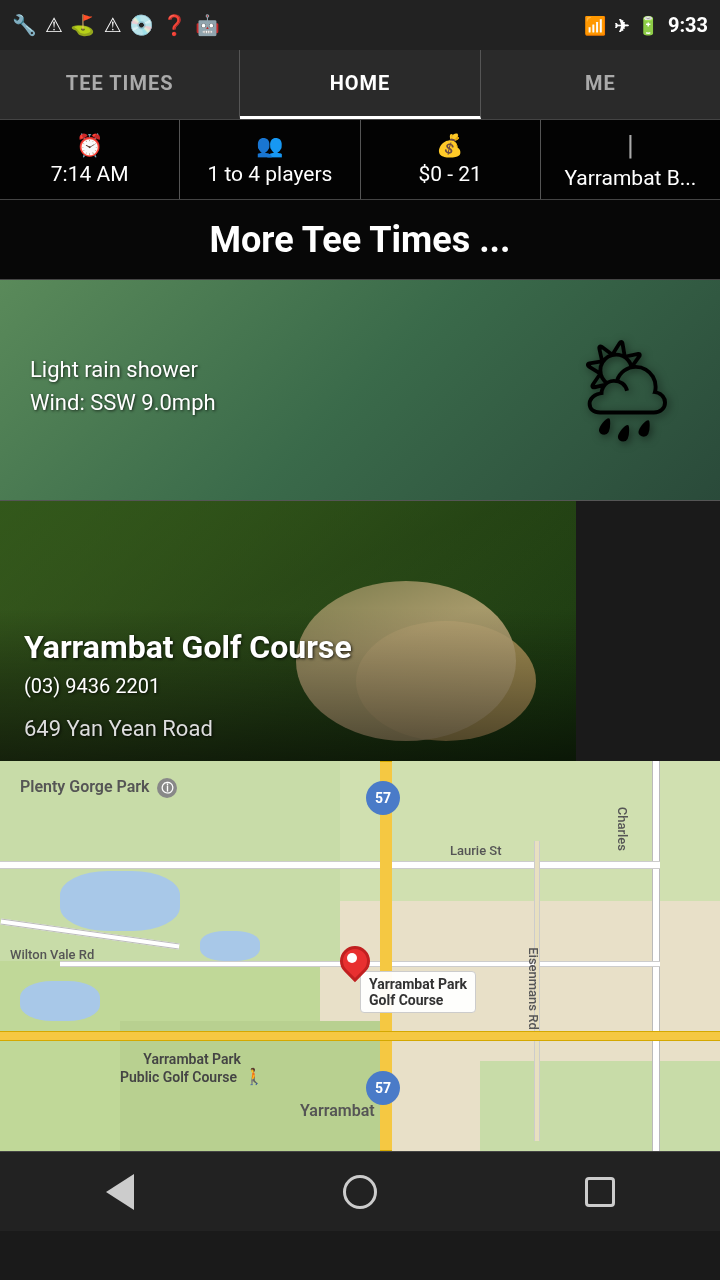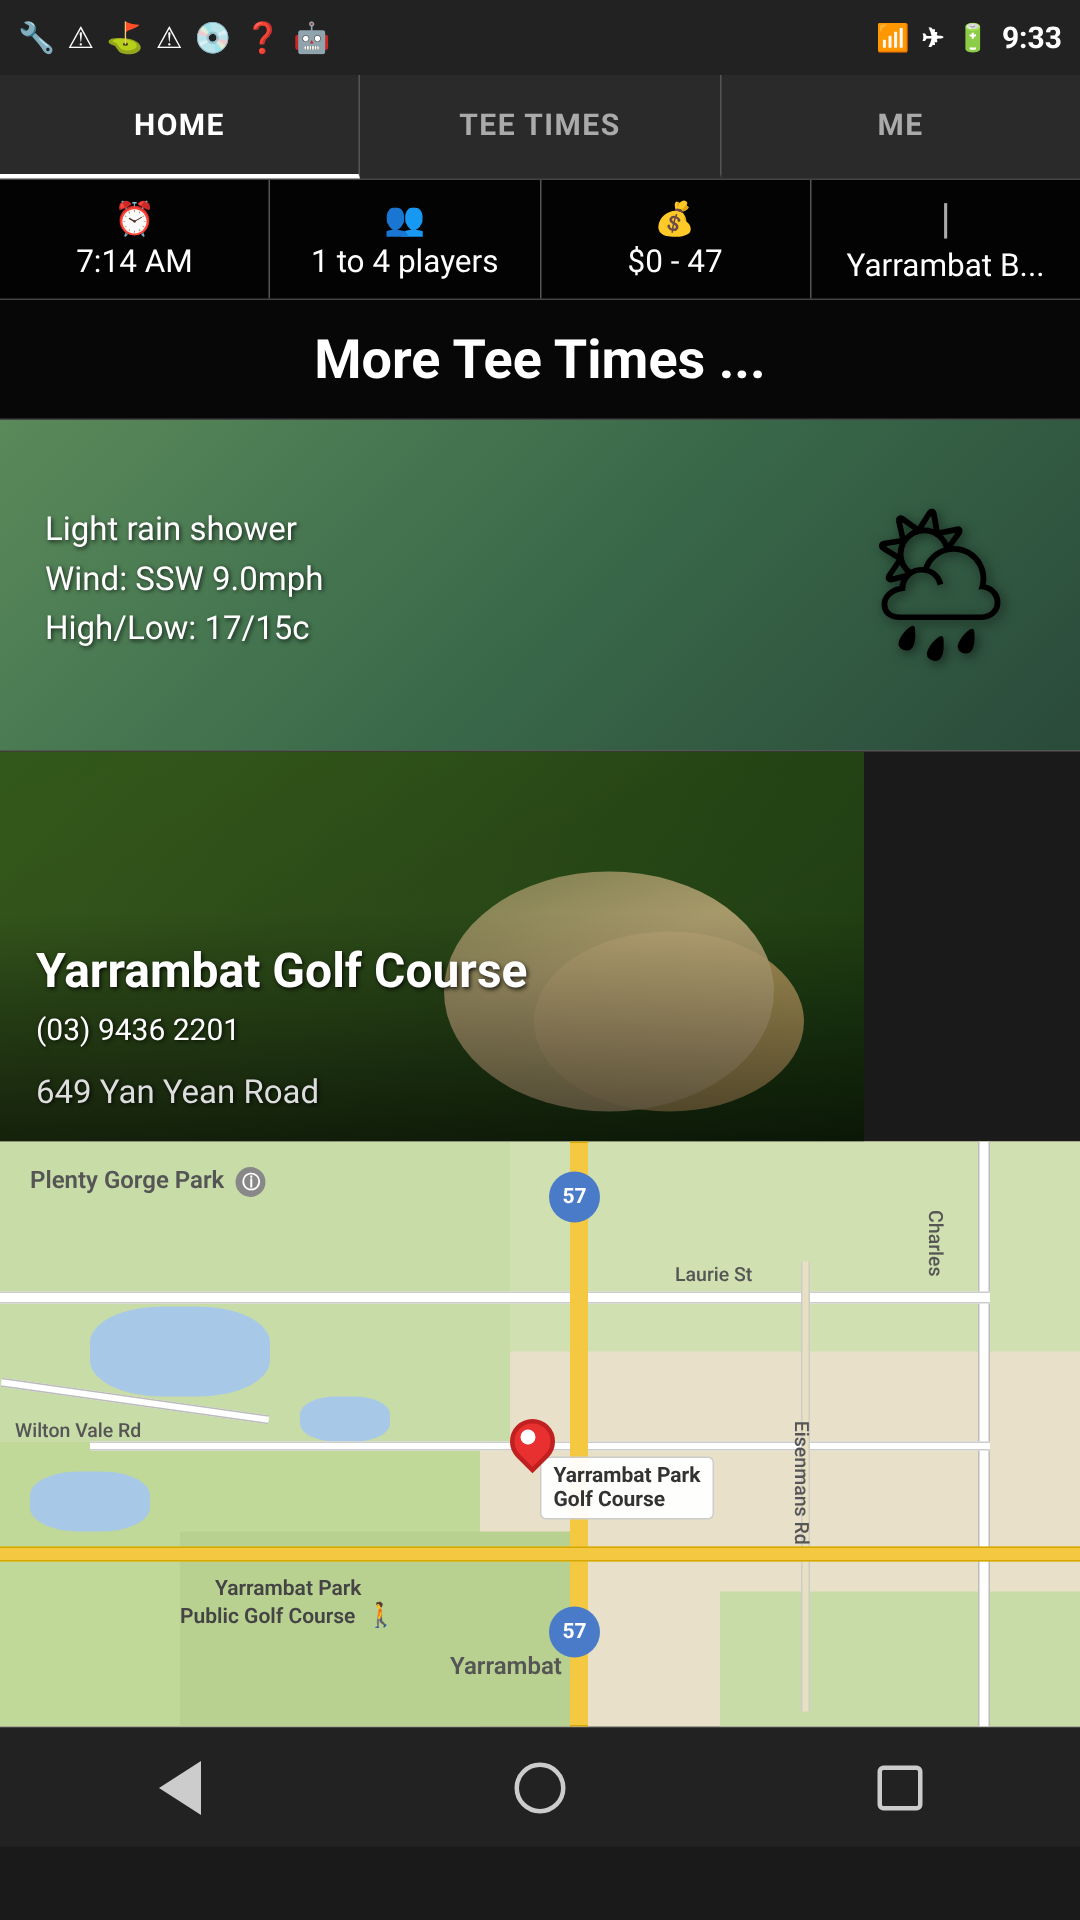--- a/index.html
+++ b/index.html
@@ -390,60 +390,59 @@
   </div>
   <div class="status-right">
     <span style="font-size:18px;">📶</span>
     <span style="font-size:18px;">✈</span>
     <span style="font-size:18px;">🔋</span>
     <span style="font-weight:bold;font-size:20px;">9:33</span>
   </div>
 </div>
 
 <div class="nav-tabs">
+  <div class="nav-tab">
+    <span>TEE TIMES</span>
+  </div>
   <div class="nav-tab active">
     <span>HOME</span>
-  </div>
-  <div class="nav-tab">
-    <span>TEE TIMES</span>
   </div>
   <div class="nav-tab">
     <span>ME</span>
   </div>
 </div>
 
 <div class="tee-strip">
   <div class="tee-cell">
     <span class="tee-icon">⏰</span>
     <span class="tee-label">7:14 AM</span>
   </div>
   <div class="tee-cell">
     <span class="tee-icon">👥</span>
     <span class="tee-label">1 to 4 players</span>
   </div>
   <div class="tee-cell">
     <span class="tee-icon">💰</span>
-    <span class="tee-label">$0 - 47</span>
+    <span class="tee-label">$0 - 21</span>
   </div>
   <div class="tee-cell">
     <span class="tee-icon" style="font-size:28px;color:#aaa;">|</span>
     <span class="tee-label">Yarrambat B...</span>
   </div>
 </div>
 
 <div class="more-tee-times">
   <span style="font-size:36px;color:#fff;">More Tee Times ...</span>
 </div>
 
 <div class="weather-section">
   <div class="weather-bg"></div>
   <div class="weather-text">
     <p>Light rain shower</p>
     <p>Wind: SSW 9.0mph</p>
-    <p>High/Low: 17/15c</p>
   </div>
   <div class="weather-icon-wrap">
     <span class="weather-emoji">🌦</span>
   </div>
 </div>
 
 <div class="weather-divider"></div>
 
 <div class="course-section">
   <div class="course-bg"></div>

